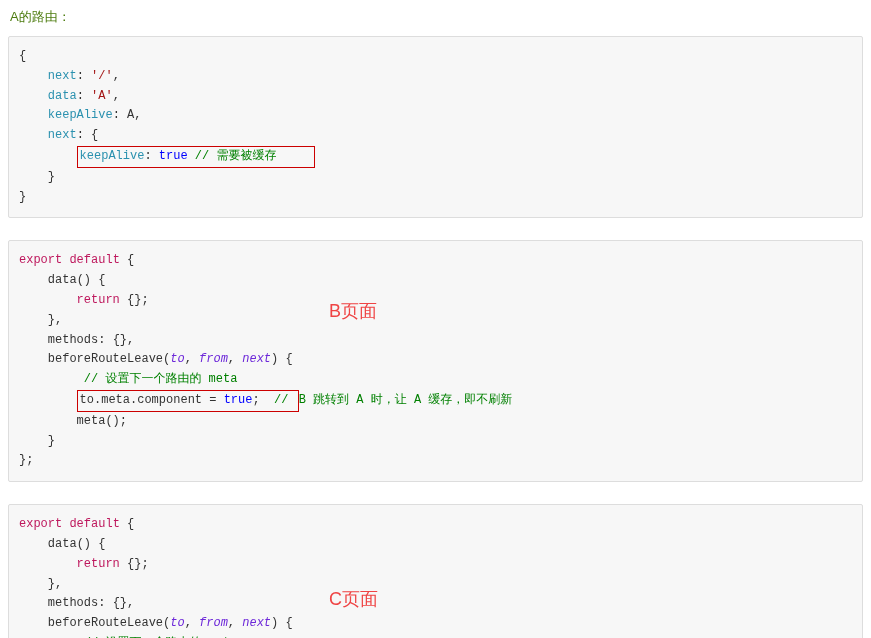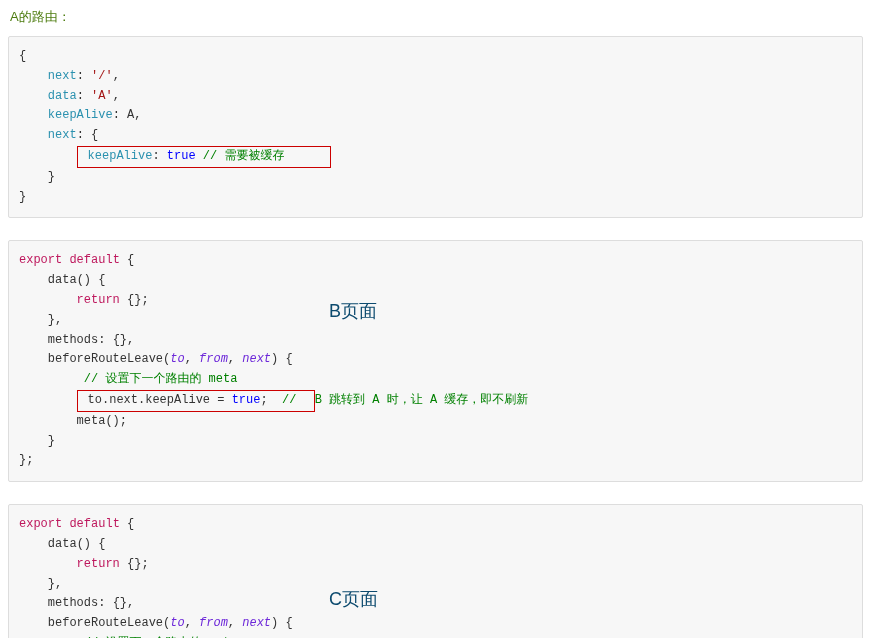--- a/index.html
+++ b/index.html
@@ -33,27 +33,27 @@
   }
   .tok-key { color: #2b91af; }
   .tok-str { color: #a31515; }
   .tok-kw  { color: #be185d; }
   .tok-bool{ color: #0000ff; }
   .tok-cm  { color: #008000; }
   .tok-param { color: #6d28d9; font-style: italic; }
 
   .hl-box {
     border: 1px solid #c00;
-    padding: 0 10px;
+    padding: 0 2px;
     display: inline-block;
   }
 
   .page-label {
     position: absolute;
-    color: #0c4a6e;
+    color: #ef4444;
     font-family: "Microsoft YaHei", Arial, sans-serif;
     font-size: 18px;
     font-weight: normal;
   }
 </style>
 </head>
 <body>
 
 <div class="heading">A的路由：</div>
 
@@ -66,21 +66,21 @@
     }
 }</pre>
 
 <pre class="code-block"><span class="page-label" style="left:320px; top:56px;">B页面</span><span class="tok-kw">export</span> <span class="tok-kw">default</span> {
     <span>data</span>() {
         <span class="tok-kw">return</span> {};
     },
     <span>methods</span>: {},
     <span>beforeRouteLeave</span>(<span class="tok-param">to</span>, <span class="tok-param">from</span>, <span class="tok-param">next</span>) {
          <span class="tok-cm">// 设置下一个路由的 meta</span>
-        <span class="hl-box"><span>to.next.keepAlive = </span><span class="tok-bool">true</span><span>;</span>  <span class="tok-cm">// </span></span><span class="tok-cm">B 跳转到 A 时，让 A 缓存，即不刷新</span>
+        <span class="hl-box"><span>to.meta.component = </span><span class="tok-bool">true</span><span>;</span>  <span class="tok-cm">// </span></span><span class="tok-cm">B 跳转到 A 时，让 A 缓存，即不刷新</span>
         <span>meta();</span>
     }
 };</pre>
 
 <pre class="code-block"><span class="page-label" style="left:320px; top:56px;margin-top:24px;">C页面</span><span class="tok-kw">export</span> <span class="tok-kw">default</span> {
     <span>data</span>() {
         <span class="tok-kw">return</span> {};
     },
     <span>methods</span>: {},
     <span>beforeRouteLeave</span>(<span class="tok-param">to</span>, <span class="tok-param">from</span>, <span class="tok-param">next</span>) {

